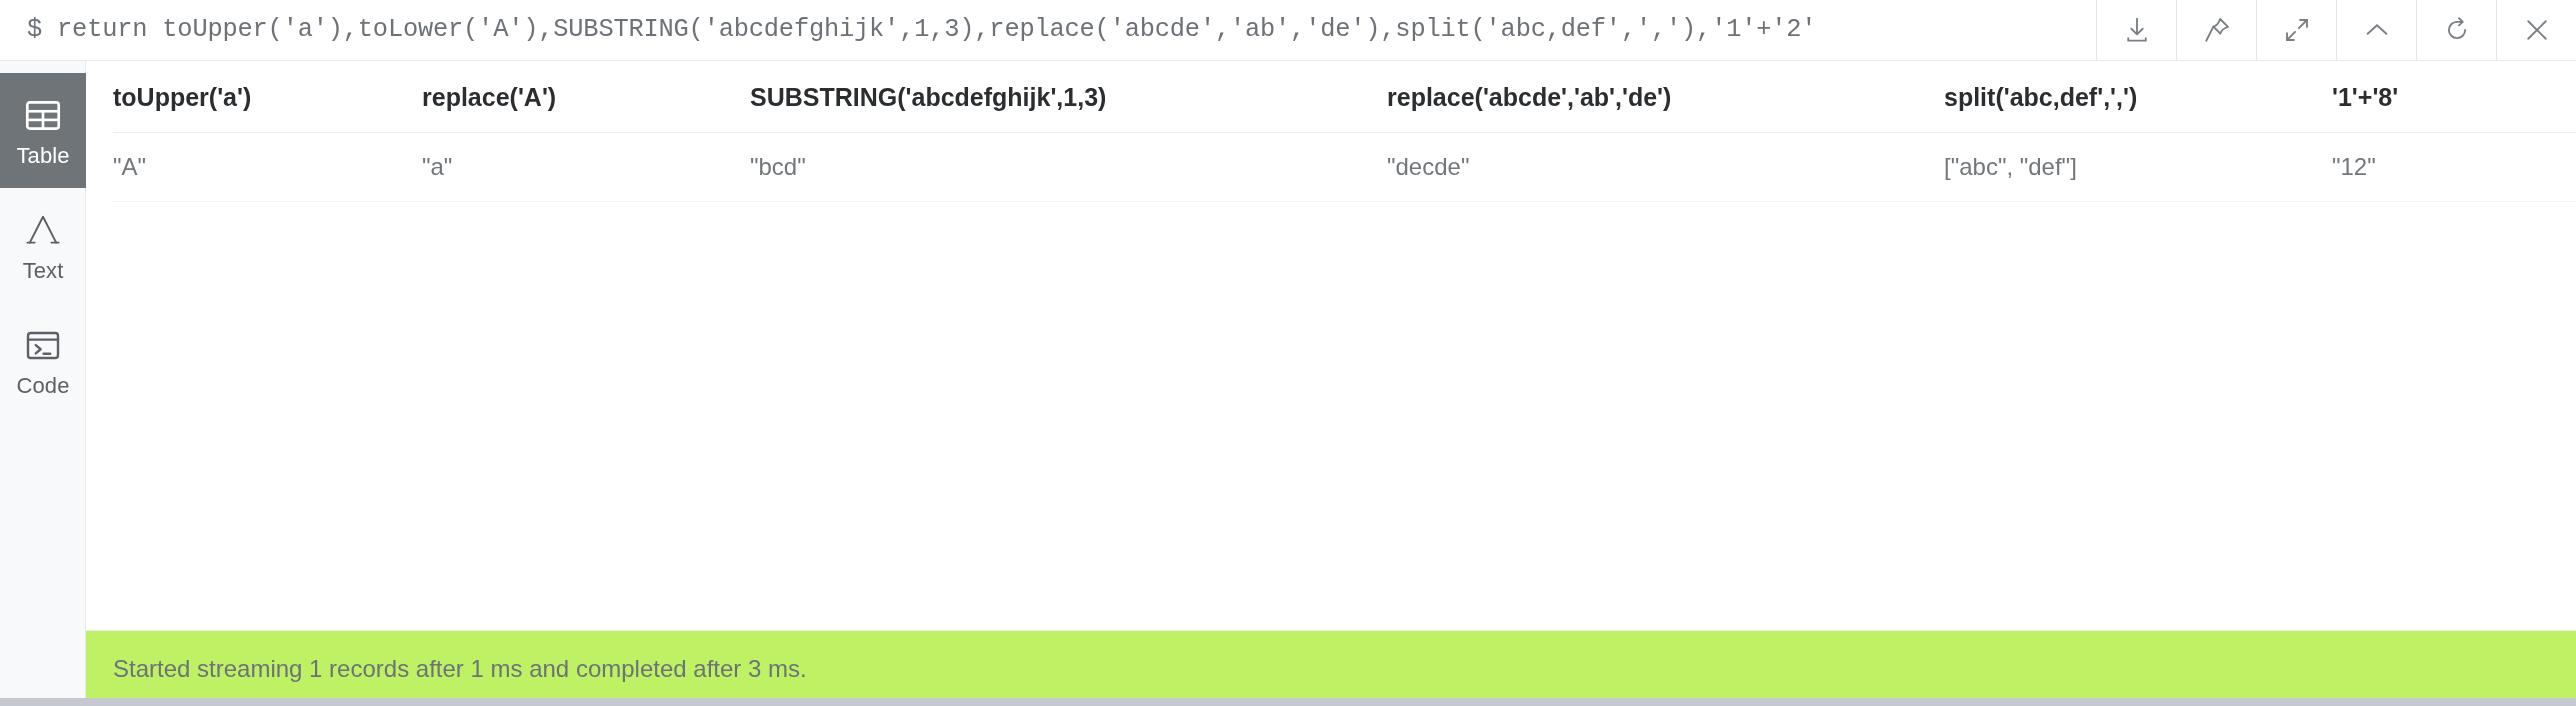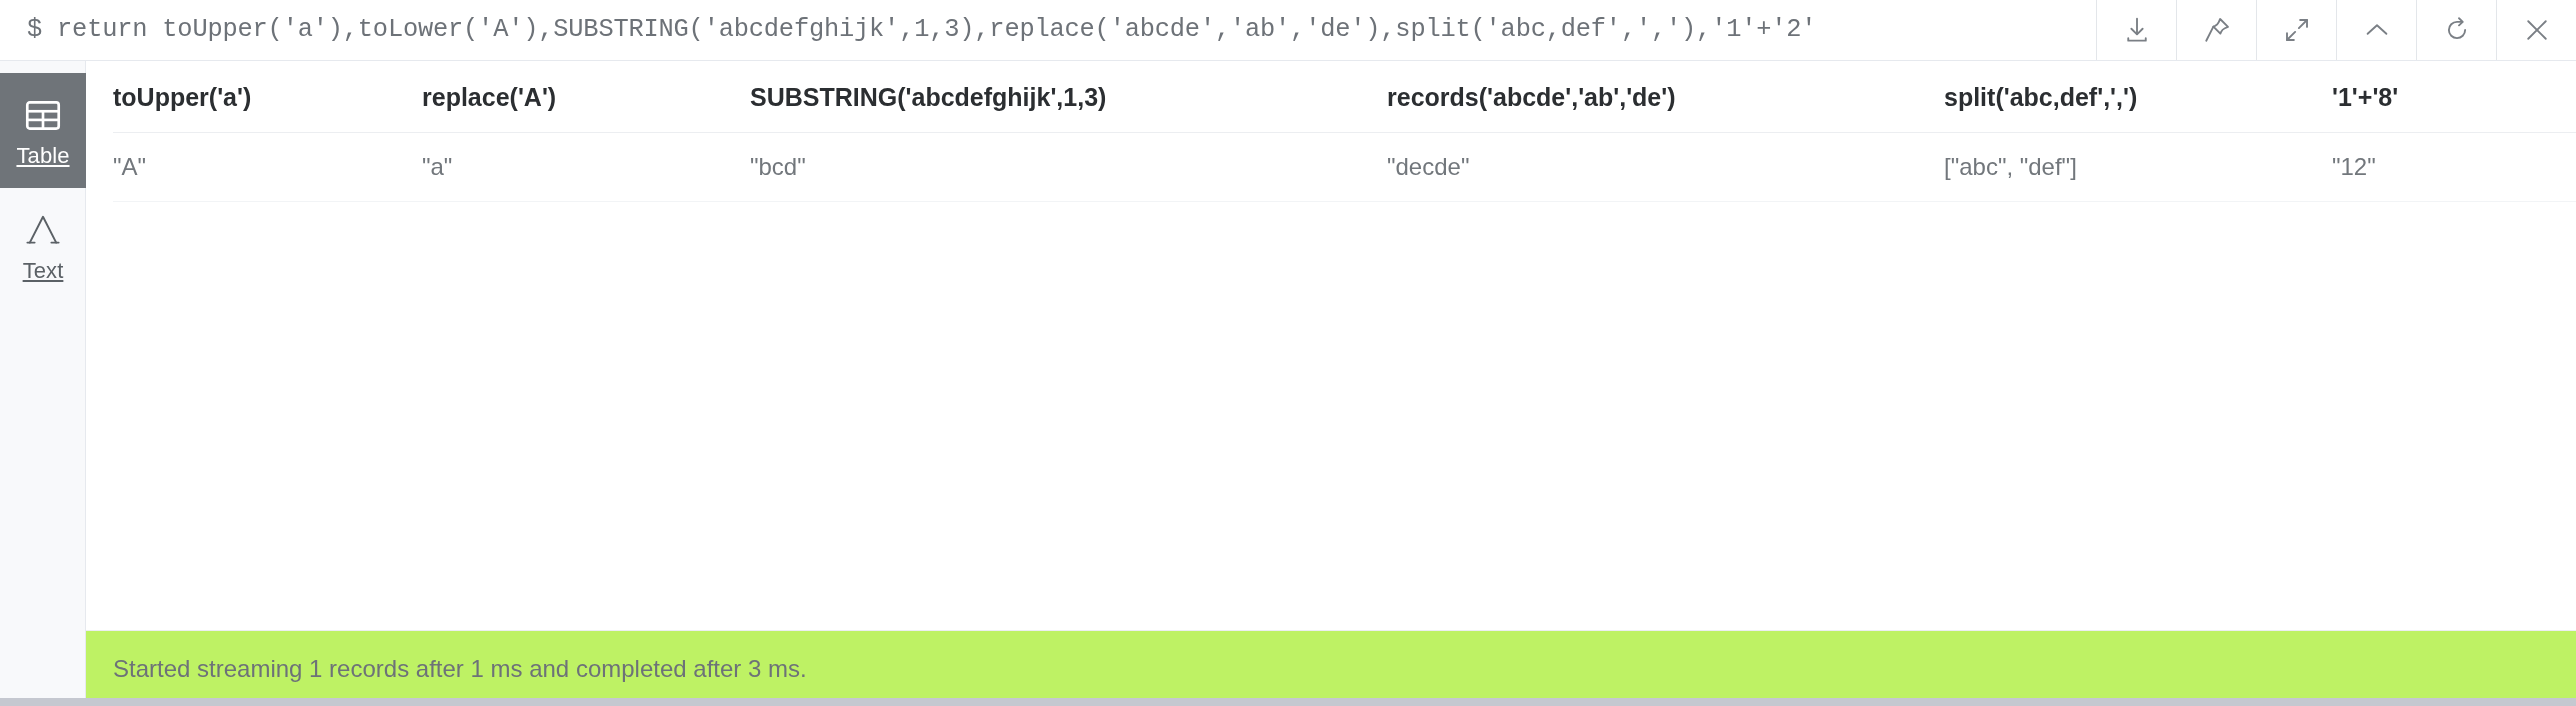--- a/index.html
+++ b/index.html
@@ -85,21 +85,20 @@
   .side-item {
     width: 86px;
     height: 115px;
     display: flex;
     flex-direction: column;
     align-items: center;
     justify-content: center;
     cursor: pointer;
     color: #5b6166;
     gap: 9px;
-    text-decoration: underline;
   }
   .side-item.active {
     background: #6f7479;
     color: #ffffff;
   }
   .side-item .si-icon {
     display: flex;
     align-items: center;
     justify-content: center;
     height: 42px;
@@ -277,41 +276,52 @@
         <span class="si-icon">
           <svg width="36" height="36" viewBox="0 0 24 24" fill="none" stroke="#5b6166" stroke-width="1.3" stroke-linecap="round" stroke-linejoin="round">
             <path d="M3.2 20.4 L12 3.2 L20.8 20.4"></path>
             <path d="M1.6 20.4 H6.4"></path>
             <path d="M17.6 20.4 H22.4"></path>
           </svg>
         </span>
         <span class="si-label">Text</span>
       </div>
 
+      <div class="side-item">
+        <span class="si-icon">
+          <svg width="36" height="33" viewBox="0 0 24 21" fill="none" stroke="#5b6166" stroke-width="1.6" stroke-linecap="round" stroke-linejoin="round">
+            <rect x="2" y="2.2" width="20" height="16.6" rx="1.8"></rect>
+            <path d="M2 6.6 H22"></path>
+            <path d="M7.2 10.2 L10.4 13 L7.2 15.8"></path>
+            <path d="M12.4 16 H16.8"></path>
+          </svg>
+        </span>
+        <span class="si-label">Code</span>
+      </div>
 
     </div>
 
     <div class="content">
 
       <div class="table-area">
         <table class="result">
           <colgroup>
             <col class="col-0">
               <col class="col-1">
               <col class="col-2">
             <col class="col-3">
               <col class="col-4">
               <col class="col-5">
           </colgroup>
           <thead>
             <tr>
               <th>toUpper('a')</th>
               <th>replace('A')</th>
               <th>SUBSTRING('abcdefghijk',1,3)</th>
-              <th>records('abcde','ab','de')</th>
+              <th>replace('abcde','ab','de')</th>
               <th>split('abc,def',',')</th>
               <th>'1'+'8'</th>
             </tr>
           </thead>
           <tbody>
             <tr>
               <td>"A"</td>
               <td>"a"</td>
               <td>"bcd"</td>
               <td>"decde"</td>

